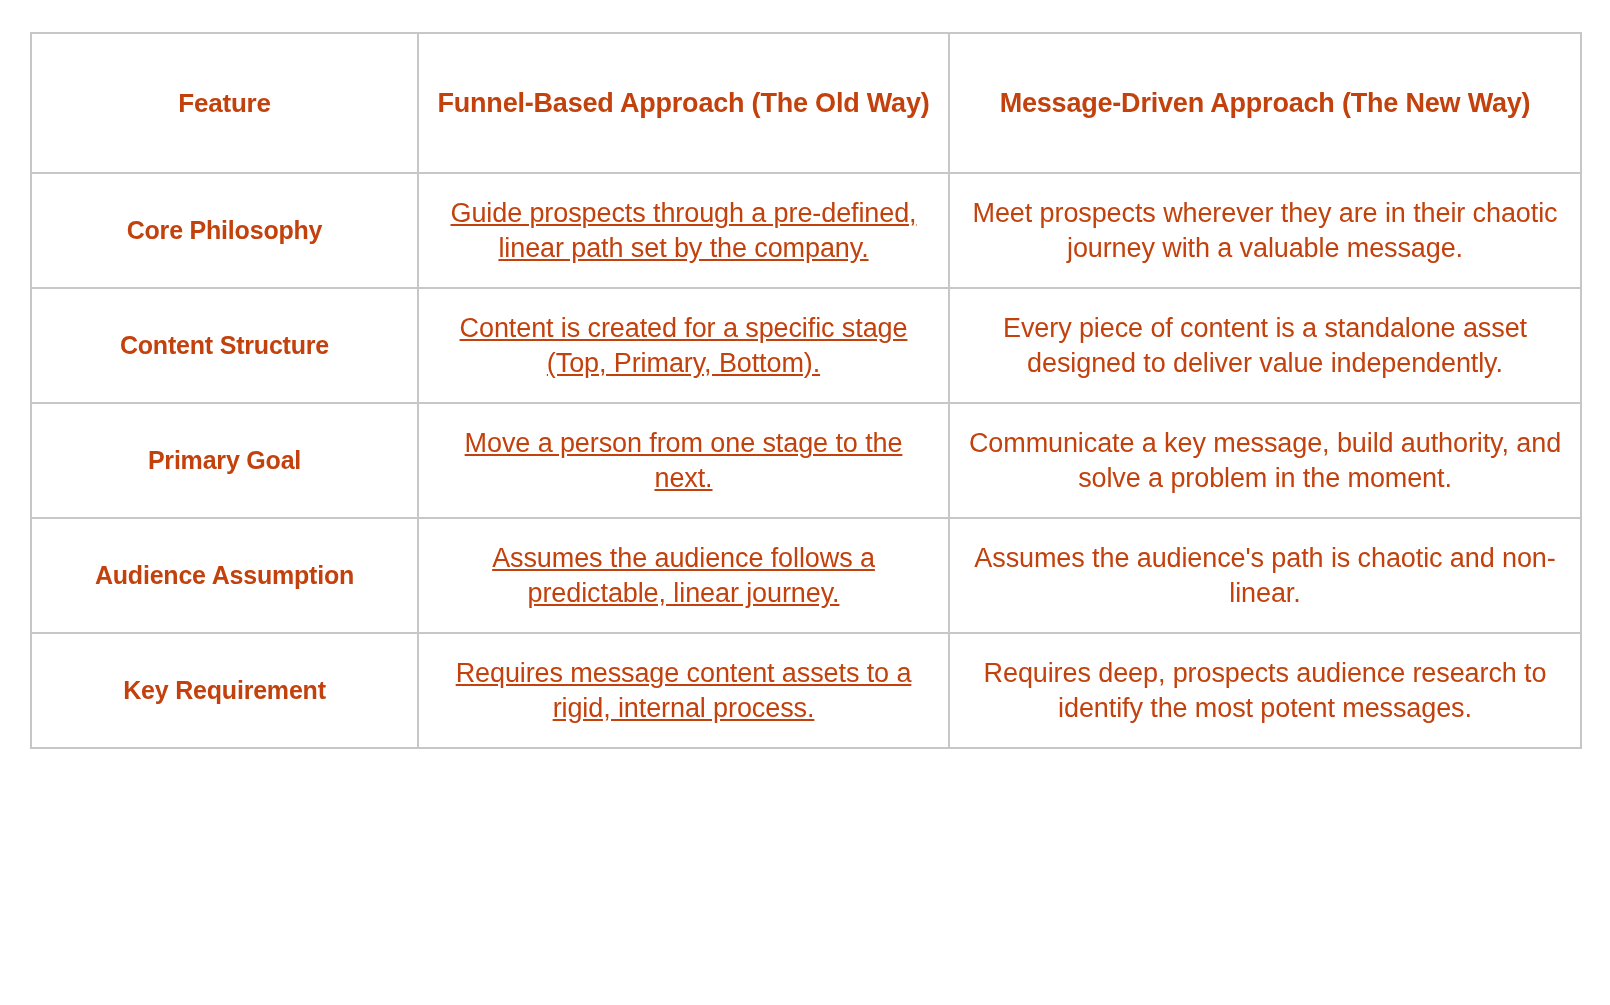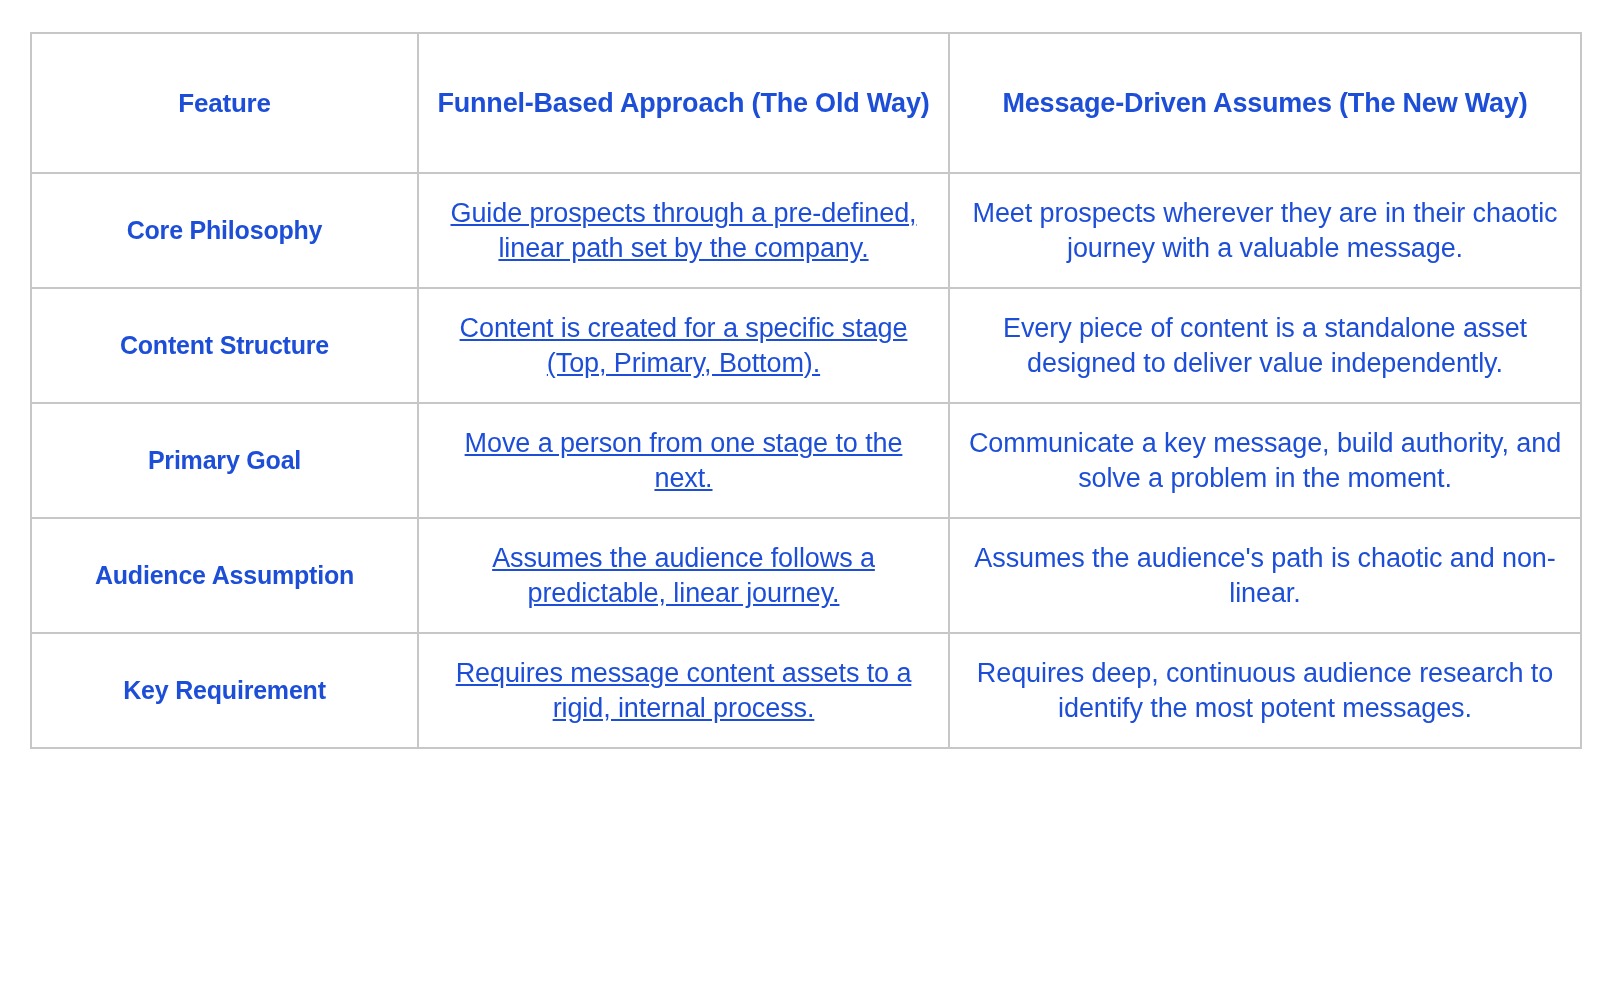--- a/index.html
+++ b/index.html
@@ -35,21 +35,21 @@
   }
   table.comparison col.c-feature { width: 387px; }
   table.comparison col.c-old     { width: 531px; }
   table.comparison col.c-new     { width: 632px; }
 
   table.comparison th,
   table.comparison td {
     border: 2px solid #c7c7c7;
     vertical-align: middle;
     text-align: center;
-    color: #1d4ed8;
+    color: #c2410c;
     background: #ffffff;
     padding: 10px 18px;
     box-sizing: border-box;
   }
 
   
   table.comparison thead th {
     height: 140px;
     font-weight: 700;
     letter-spacing: -0.2px;
@@ -96,21 +96,21 @@
     <table class="comparison">
       <colgroup>
         <col class="c-feature">
         <col class="c-old">
         <col class="c-new">
       </colgroup>
       <thead>
         <tr>
           <th class="h-feature">Feature</th>
           <th class="h-col">Funnel-Based Approach (The Old Way)</th>
-          <th class="h-col">Message-Driven Assumes (The New Way)</th>
+          <th class="h-col">Message-Driven Approach (The New Way)</th>
         </tr>
       </thead>
       <tbody>
         <tr>
           <td class="row-label">Core Philosophy</td>
           <td class="cell-text cell-old">Guide prospects through a pre-defined, linear path set by the company.</td>
           <td class="cell-text cell-new">Meet prospects wherever they are in their chaotic journey with a valuable message.</td>
         </tr>
         <tr>
           <td class="row-label">Content Structure</td>
@@ -123,18 +123,18 @@
           <td class="cell-text cell-new">Communicate a key message, build authority, and solve a problem in the moment.</td>
         </tr>
         <tr>
           <td class="row-label">Audience Assumption</td>
           <td class="cell-text cell-old">Assumes the audience follows a predictable, linear journey.</td>
           <td class="cell-text cell-new">Assumes the audience's path is chaotic and non-linear.</td>
         </tr>
         <tr>
           <td class="row-label">Key Requirement</td>
           <td class="cell-text cell-old">Requires message content assets to a rigid, internal process.</td>
-          <td class="cell-text cell-new">Requires deep, continuous audience research to identify the most potent messages.</td>
+          <td class="cell-text cell-new">Requires deep, prospects audience research to identify the most potent messages.</td>
         </tr>
       </tbody>
     </table>
   </div>
 </div>
 
 </body></html>

